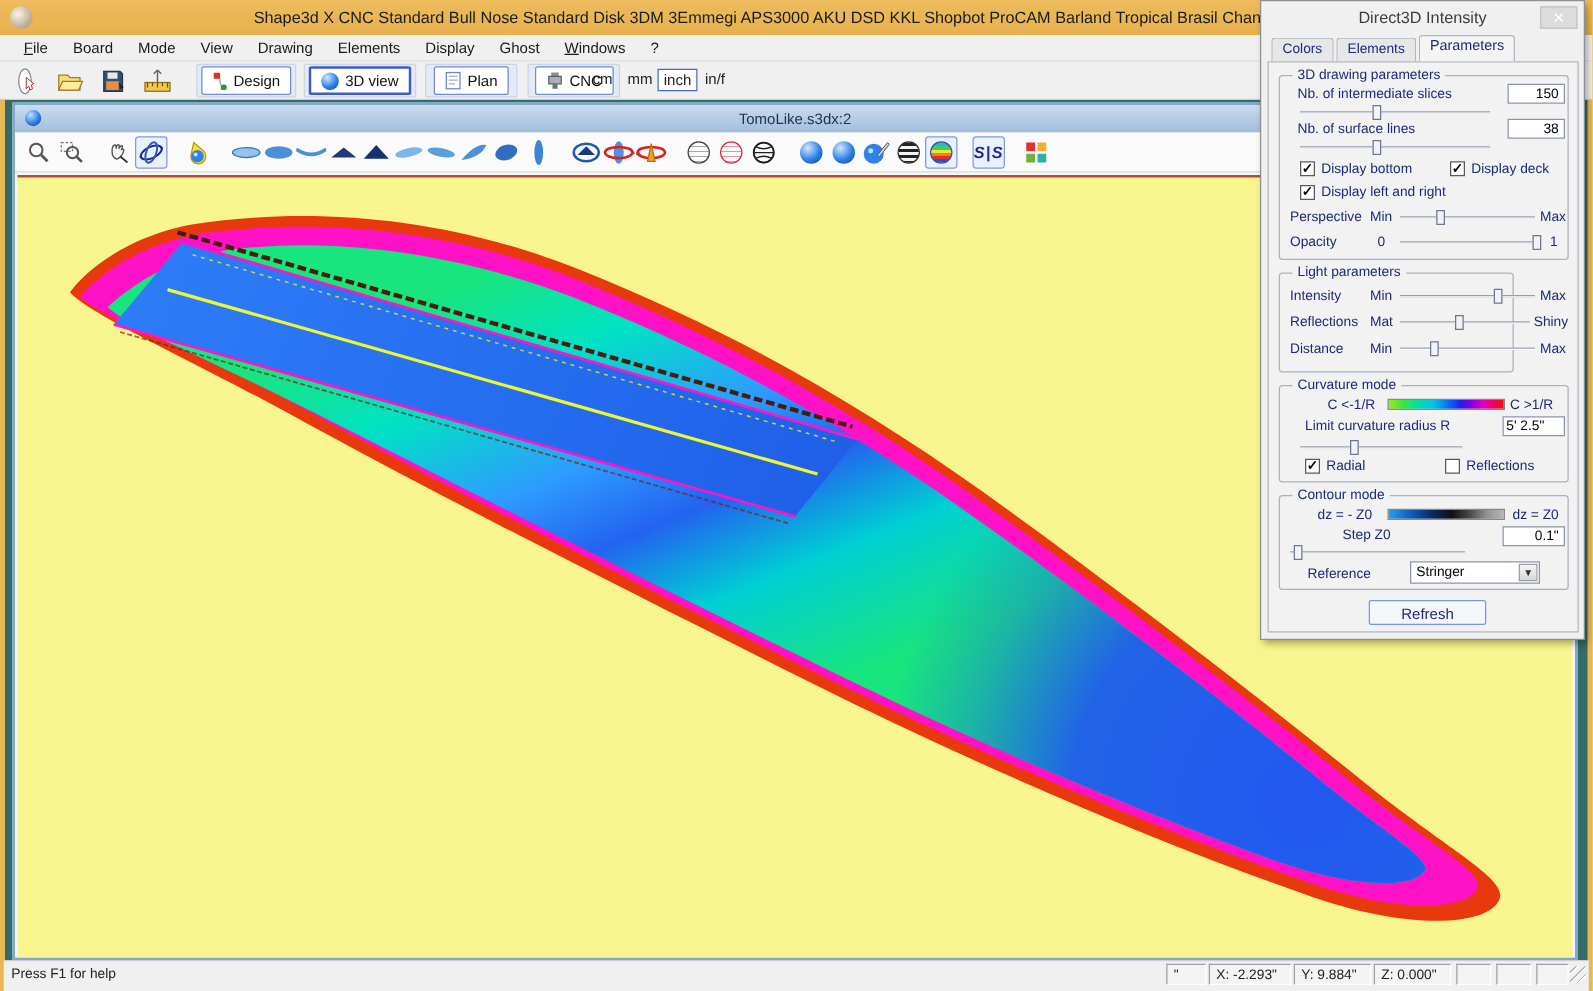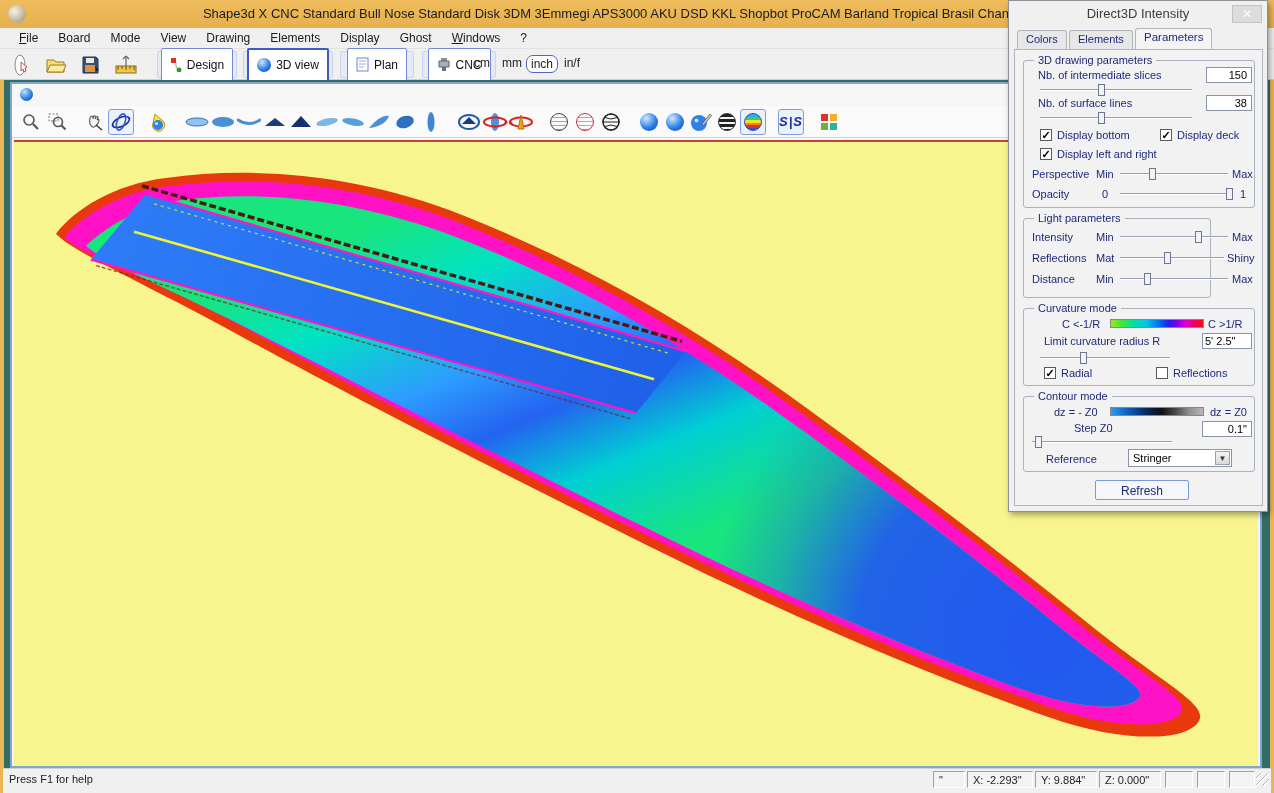--- a/index.html
+++ b/index.html
@@ -13,24 +13,24 @@
   #titlebar .title { width:100%; text-align:center; line-height:28px; color:#1c1c1c; font-size:13px; white-space:nowrap; overflow:hidden; }
   #app-icon { left:8px; top:5px; width:18px; height:18px; border-radius:50%;
       background:radial-gradient(circle at 35% 35%, #fdfdfd, #b9b4ac 60%, #8d8880); opacity:.85; }
   #menubar { left:0; top:28px; width:1274px; height:21px; background:#f0f0f0; border-bottom:1px solid #e2e2e2; display:flex; align-items:center; padding-left:10px; gap:2px; }
   .menu-item { display:inline-block; padding:2px 9px; color:#1a1a1a; cursor:default; }
   .menu-item.acc::first-letter { text-decoration:underline; }
 
   #toolbar { left:0; top:49px; width:1274px; height:31px; background:#f0f0f0; border-bottom:1px solid #cfcfcf; }
   .tb-icon { top:3px; width:28px; height:25px; display:flex; align-items:center; justify-content:center; }
   .btn-group { top:2px; height:27px; background:#e6eaf7; border:1px solid #ccd4ea; border-radius:2px; display:flex; align-items:center; justify-content:center; }
-  .mode-btn { height:34px; background:#fff; border:1px solid #7388d6; border-radius:2px; display:flex; align-items:center; gap:5px; padding:0 8px; font-size:12px; color:#111; }
+  .mode-btn { height:23px; background:#fff; border:1px solid #7388d6; border-radius:2px; display:flex; align-items:center; gap:5px; padding:0 8px; font-size:12px; color:#111; }
   .mode-btn.active { border:2px solid #3e5cc6; }
   .unit { top:6px; padding:1px 4px; color:#222; font-size:12px; }
-  .unit.active { border:1px solid #4a66c8; border-radius:7px; background:#fff; }
+  .unit.active { border:1px solid #4a66c8; border-radius:0; background:#fff; }
 
   
   #mdi { left:4px; top:80px; width:1266px; height:690px; background:#336b66; }
   #child { left:10px; top:82px; width:1252px; height:686px; border:2px solid #7fa7cf; background:#f6f6f6; }
   #child-title { left:12px; top:84px; width:1248px; height:22px; background:linear-gradient(180deg,#cbdcee,#a3bedb); border-bottom:1px solid #8fb0cf; }
   #child-title .title { width:100%; text-align:center; line-height:22px; color:#22354f; font-size:12px; }
   #doc-sphere { left:20px; top:88px; width:13px; height:13px; border-radius:50%;
       background:radial-gradient(circle at 35% 30%, #bfe2ff, #2f7fe0 55%, #0b3f96); }
   #view-toolbar { left:12px; top:106px; width:1248px; height:32px; background:#fafafa; border-bottom:1px solid #d8d8d8; display:flex; align-items:center; padding-left:6px; }
   .vt-icon { width:26px; height:26px; display:flex; align-items:center; justify-content:center; flex:0 0 auto; }
@@ -168,20 +168,23 @@
     </div>
 
     <span class="unit abs" style="left:470px">cm</span>
     <span class="unit abs" style="left:498px">mm</span>
     <span class="unit abs active" style="left:526px">inch</span>
     <span class="unit abs" style="left:560px">in/f</span>
   </div>
 
   <div id="mdi" class="abs"></div>
   <div id="child" class="abs"></div>
+  <div id="child-title" class="abs">
+    <div class="title">TomoLike.s3dx:2</div>
+  </div>
   <div id="doc-sphere" class="abs"></div>
 
   <div id="view-toolbar" class="abs">
     <div class="vt-icon">
       <svg width="20" height="20" viewBox="0 0 20 20">
           <circle cx="8" cy="8" r="5" fill="none" stroke="#555" stroke-width="1.6"></circle>
           <path d="M12 12 l5 5" stroke="#555" stroke-width="2.2"></path>
         </svg>
     </div>
     <div class="vt-icon">

